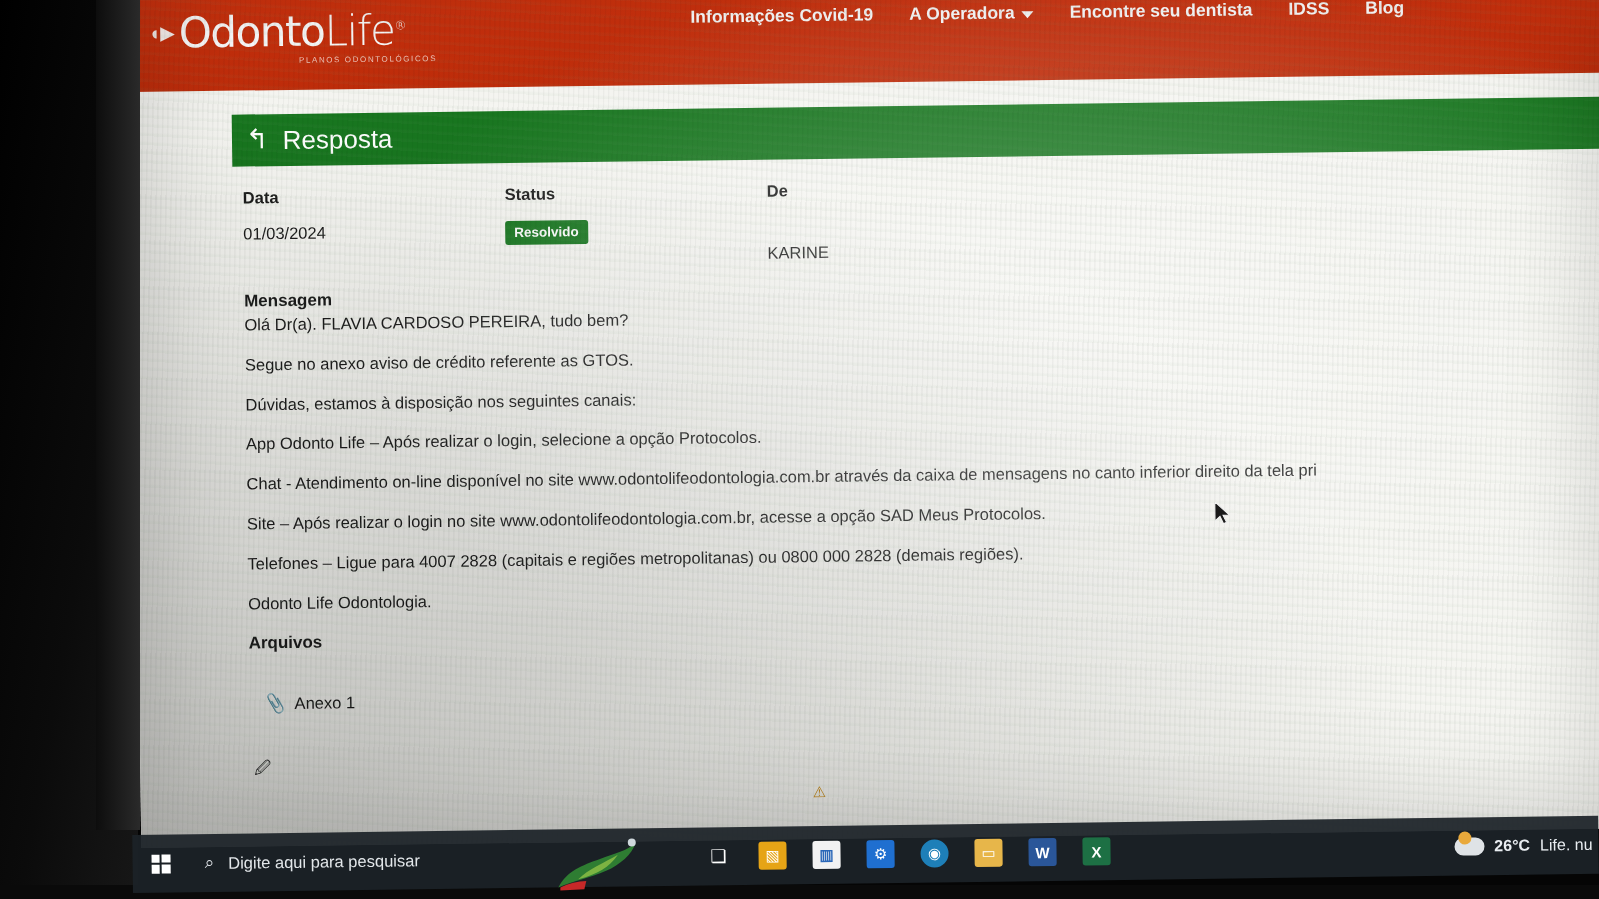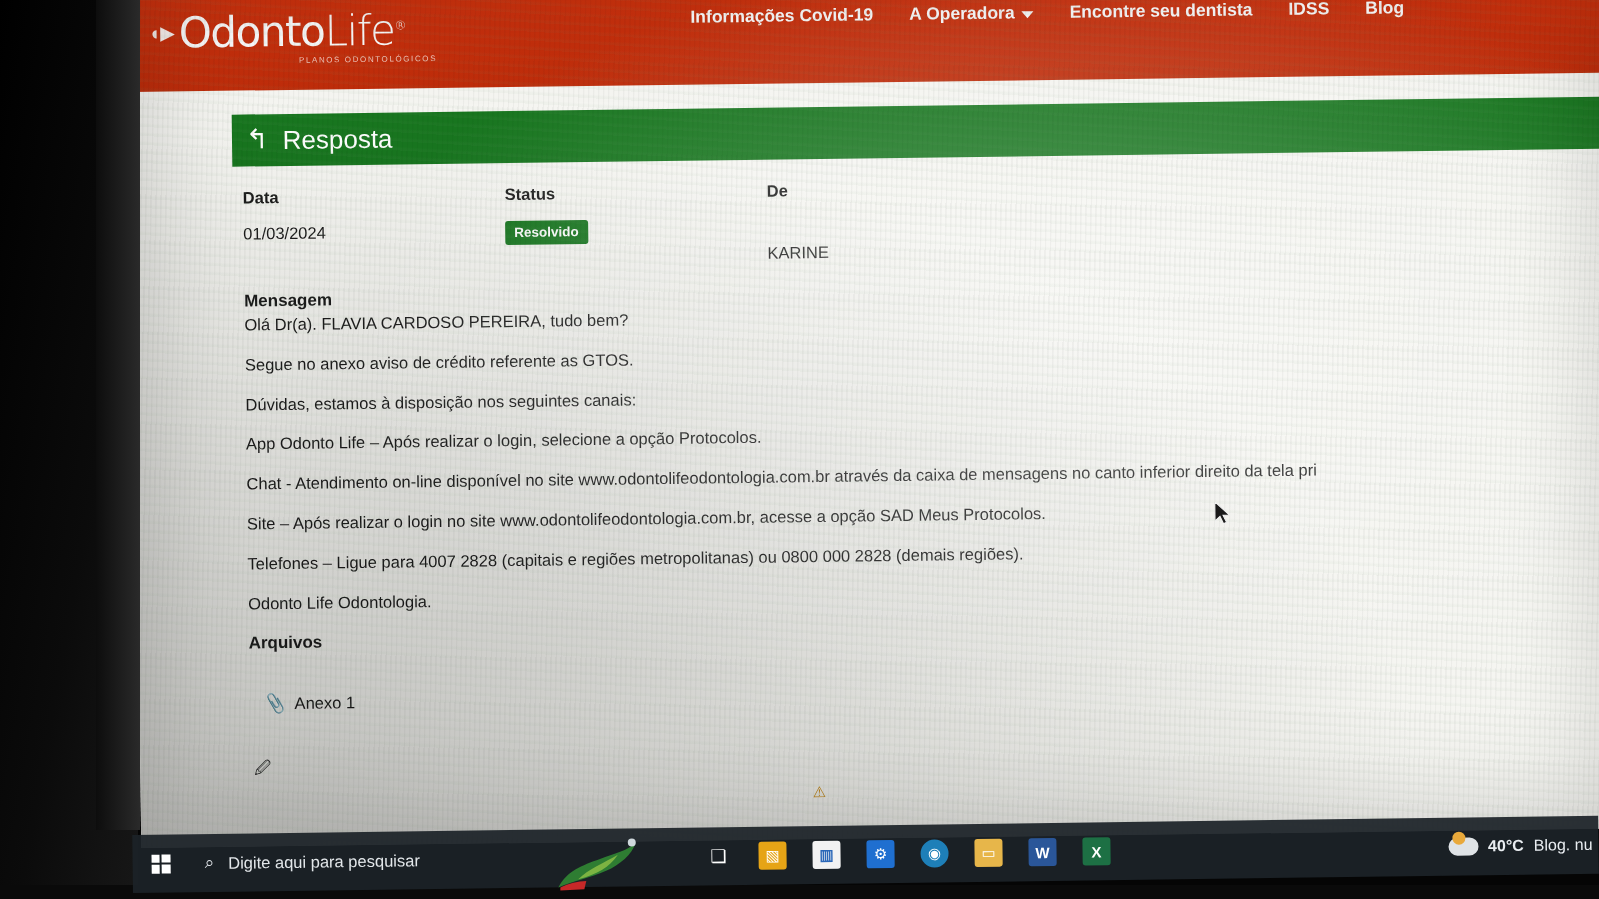--- a/index.html
+++ b/index.html
@@ -500,22 +500,22 @@
       <div class="tb-ic ic-chart">▥</div>
       <div class="tb-ic ic-blue">⚙</div>
       <div class="tb-ic ic-teal">◉</div>
       <div class="tb-ic ic-folder">▭</div>
       <div class="tb-ic ic-word">W</div>
       <div class="tb-ic ic-excel">X</div>
     </div>
 
     <div class="tb-right">
       <span class="weather-ic"></span>
-      <b>40°C</b>
-      <span>Blog. nu</span>
+      <b>26°C</b>
+      <span>Life. nu</span>
     </div>
   </div>
 
   <svg class="parrot" viewBox="0 0 92 62">
     <path d="M10,58 C18,42 34,36 52,30 C66,25 80,22 88,14 C84,26 72,36 58,42 C42,49 24,52 10,58 Z" fill="#2e7d32"></path>
     <path d="M30,50 C40,40 56,34 70,26 C62,38 48,46 30,50 Z" fill="#7cb342"></path>
     <circle cx="84" cy="14" r="4" fill="#cfd8dc"></circle>
     <path d="M12,58 C20,54 30,52 38,52 L36,60 L12,61 Z" fill="#c62828"></path>
   </svg>
 </div>

